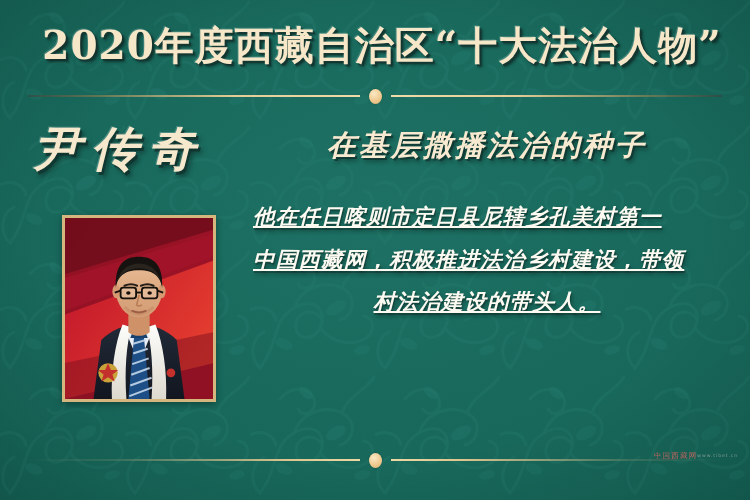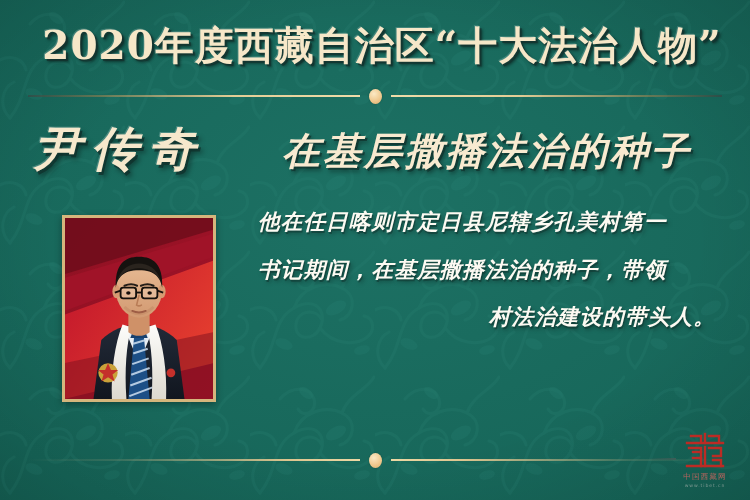--- a/index.html
+++ b/index.html
@@ -105,48 +105,48 @@
   }
   .photo{position:absolute;inset:0;overflow:hidden;}
   .photo svg{display:block;width:100%;height:100%;}
 
   
   .subtitle{
     position:absolute;left:252px;top:126px;width:470px;
     z-index:6;text-align:center;
     font-family:"DejaVu Serif","Liberation Serif",serif;
     font-weight:bold;font-style:italic;
-    font-size:38px;letter-spacing:3px;
+    font-size:29px;letter-spacing:3px;
     color:#f8ead0;
     text-shadow:
        2px 2px 0 rgba(16,44,40,.65),
        3px 4px 4px rgba(0,0,0,.38);
     white-space:nowrap;
   }
   .body-text{
     position:absolute;left:253px;top:196px;width:468px;
     z-index:6;
     font-family:"DejaVu Sans","Liberation Sans",sans-serif;
     font-style:italic;font-weight:bold;
     font-size:21.5px;
     line-height:42.5px;
     letter-spacing:1.2px;
     color:#fdfaf2;
     text-align:justify;
     text-shadow:
        1px 2px 0 rgba(16,44,40,.45),
        2px 3px 4px rgba(0,0,0,.35);
   }
-  .body-text p{margin:5px;white-space:nowrap;}
-  .body-text p:last-child{text-align:right;}
+  .body-text p{margin:0;white-space:nowrap;text-decoration:underline;}
+  .body-text p:last-child{text-align:center;}
 
   
   .logo{
     position:absolute;right:12px;bottom:12px;width:66px;height:66px;
-    z-index:7;display:flex;flex-direction:column;
+    z-index:7;display:flex;flex-direction:row;
     align-items:center;justify-content:flex-end;
   }
   .logo .mark{width:44px;height:40px;display:block;}
   .logo .logo-name{
     font-size:7.5px;color:#c8655f;letter-spacing:1.2px;
     margin-top:2px;font-family:"DejaVu Sans","Liberation Sans",sans-serif;
     opacity:.92;white-space:nowrap;
   }
   .logo .logo-url{
     font-size:4.6px;color:#7f9a93;letter-spacing:.9px;margin-top:1px;
@@ -289,21 +289,21 @@
 
         <path d="M62 92 q 15 14 30 0" stroke="rgba(170,110,78,0.25)" stroke-width="3" fill="none"></path>
       </svg>
     </div>
   </div>
 
   <div class="subtitle">在基层撒播法治的种子</div>
 
   <div class="body-text">
     <p>他在任日喀则市定日县尼辖乡孔美村第一</p>
-    <p>书记期间，在基层撒播法治的种子，带领</p>
+    <p>中国西藏网，积极推进法治乡村建设，带领</p>
     <p>村法治建设的带头人。</p>
   </div>
 
   <div class="divider divider-bottom">
     <span class="bar left"></span>
     <span class="dot"></span>
     <span class="bar right"></span>
   </div>
 
   <div class="logo-tick"></div>

